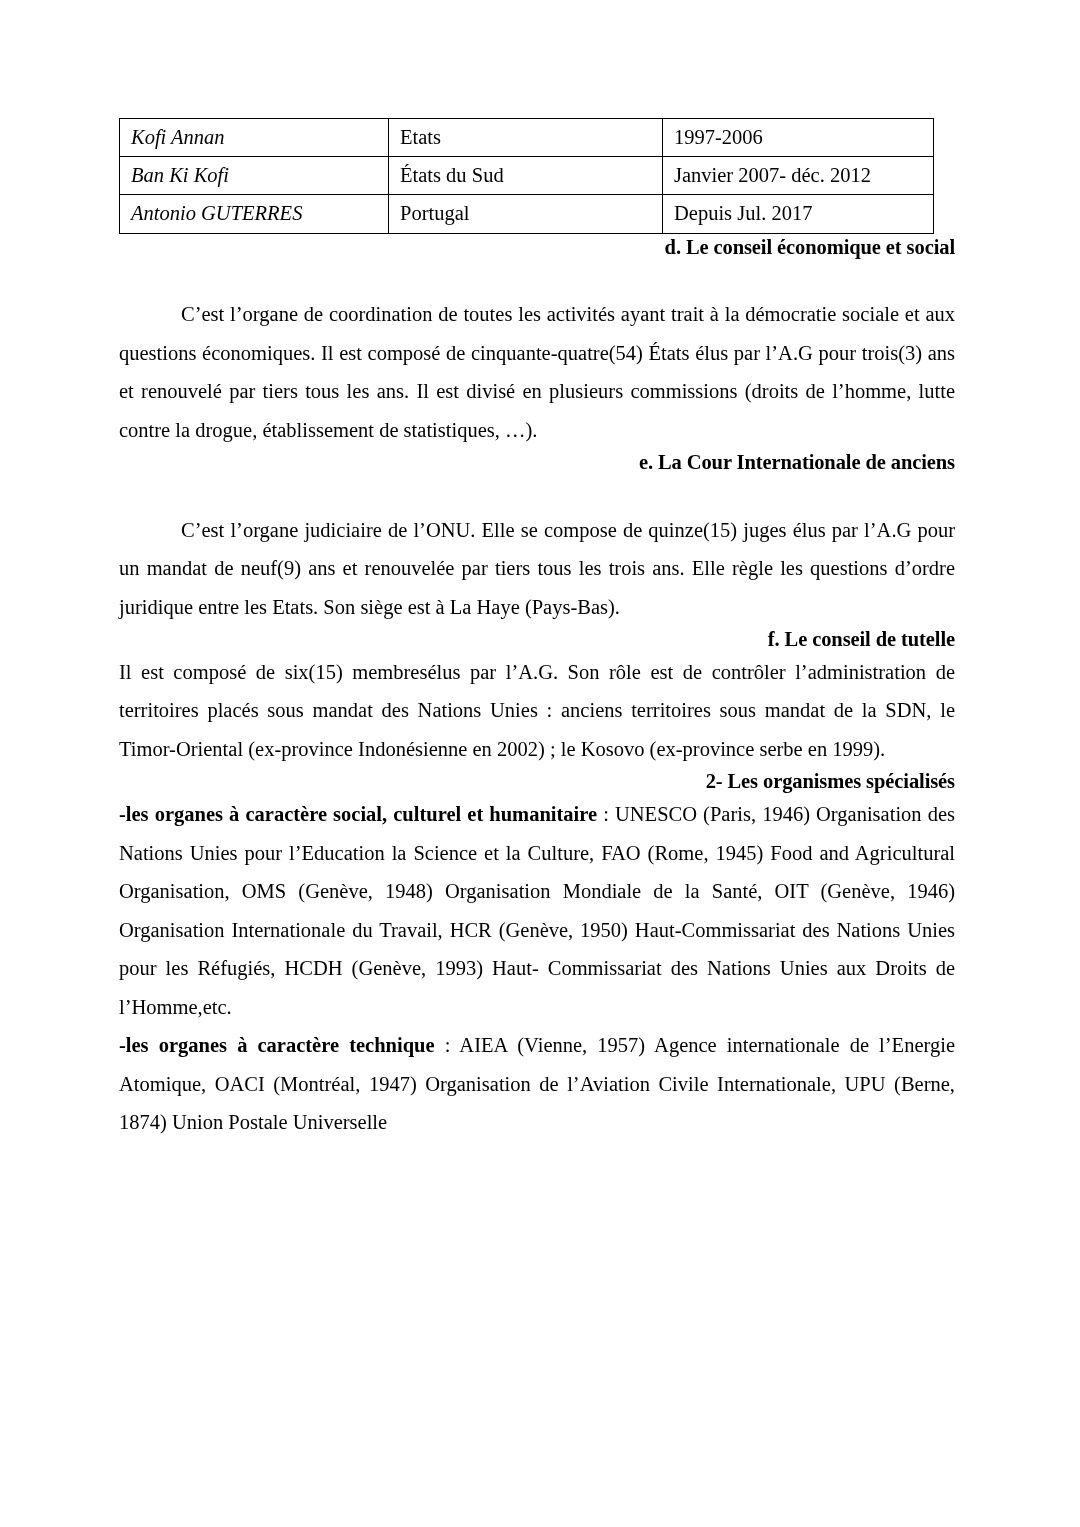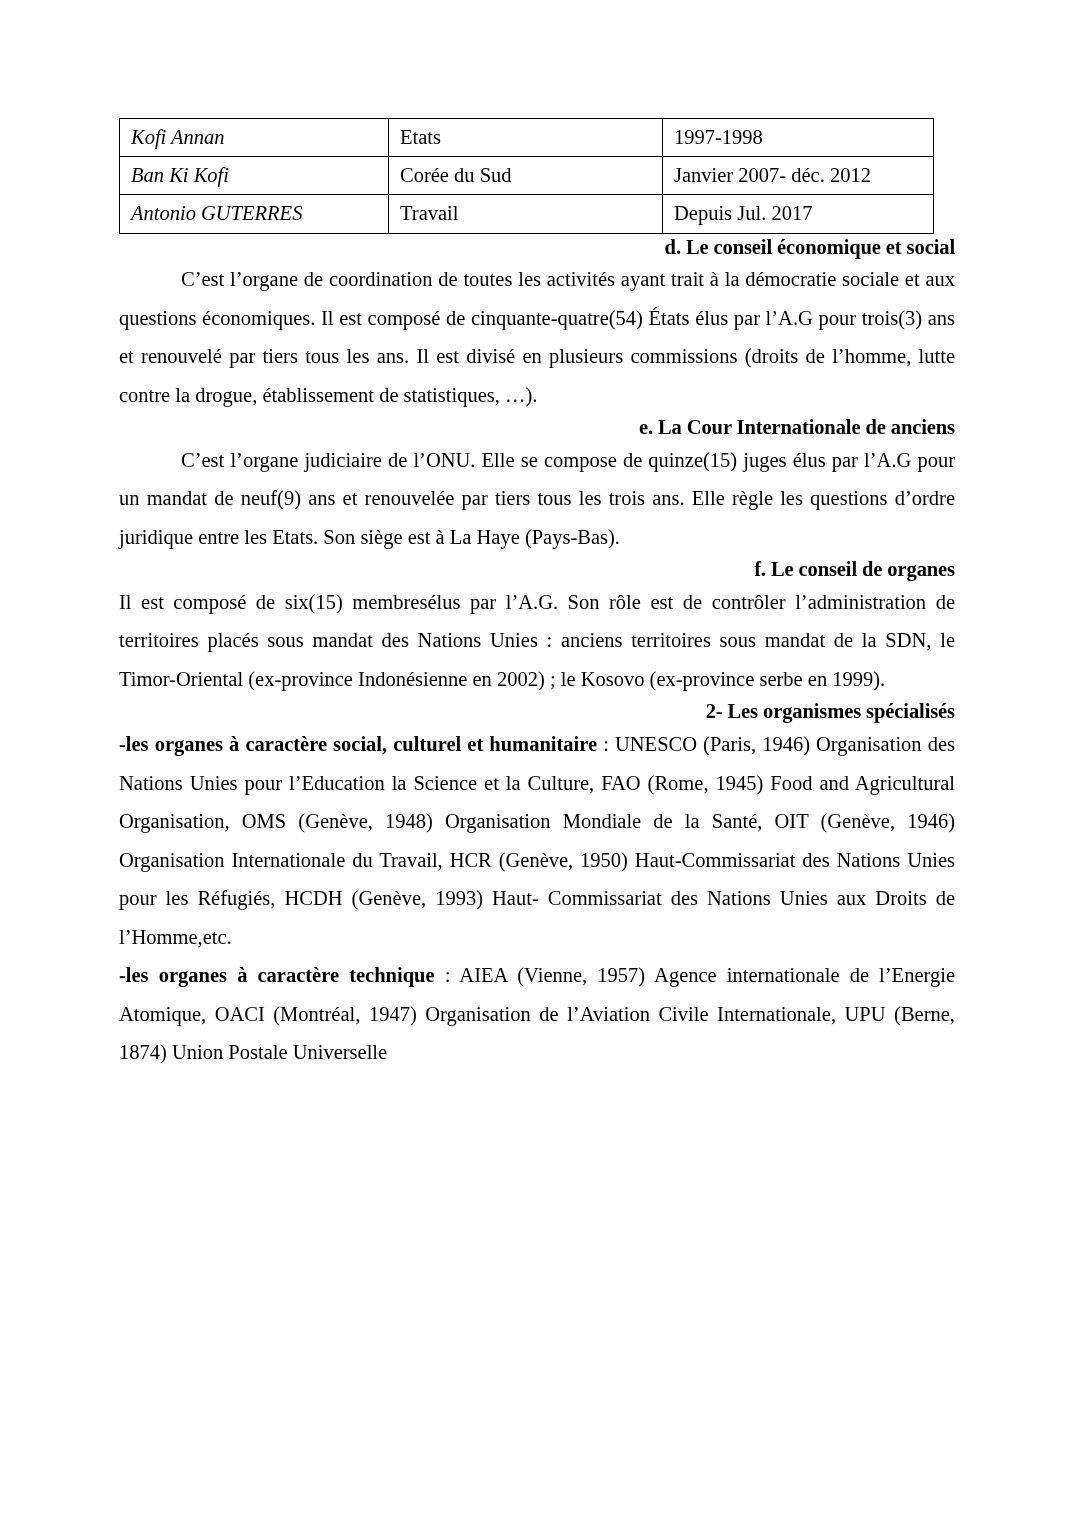--- a/index.html
+++ b/index.html
@@ -74,20 +74,21 @@
     font-size: 20.5px;
     line-height: 38.5px;
     margin: 0;
     padding: 0;
     text-align: justify;
     text-justify: inter-word;
     hyphens: none;
   }
   p.indent-par {
     text-indent: 62px;
+    margin-top: 35px;
   }
   p.body-par b {
     font-weight: bold;
   }
 
   .gap-head-top-1 { margin-top: 57px; }
   .gap-par-after-head { margin-top: 16px; }
   .gap-head-e { margin-top: 38px; }
   .gap-head-f { margin-top: 38px; }
   .gap-par-f { margin-top: 16px; }
@@ -99,44 +100,44 @@
 <body>
 
 <div class="page">
   <div class="content">
 
     <table class="sg-table">
       <tbody>
         <tr>
           <td class="c-name">Kofi Annan</td>
           <td class="c-country">Etats</td>
-          <td class="c-term">1997-1998</td>
+          <td class="c-term">1997-2006</td>
         </tr>
         <tr>
           <td class="c-name">Ban Ki Kofi</td>
-          <td class="c-country">Corée du Sud</td>
+          <td class="c-country">États du Sud</td>
           <td class="c-term">Janvier 2007- déc. 2012</td>
         </tr>
         <tr>
           <td class="c-name">Antonio GUTERRES</td>
-          <td class="c-country">Travail</td>
+          <td class="c-country">Portugal</td>
           <td class="c-term">Depuis Jul. 2017</td>
         </tr>
       </tbody>
     </table>
 
     <h2 class="sec-head gap-head-top-1">d. Le conseil économique et social</h2>
 
     <p class="body-par indent-par gap-par-after-head">C’est l’organe de coordination de toutes les activités ayant trait à la démocratie sociale et aux questions économiques. Il est composé de cinquante-quatre(54) États élus par l’A.G pour trois(3) ans et renouvelé par tiers tous les ans. Il est divisé en plusieurs commissions (droits de l’homme, lutte contre la drogue, établissement de statistiques, …).</p>
 
     <h2 class="sec-head gap-head-e">e. La Cour Internationale de anciens</h2>
 
     <p class="body-par indent-par gap-par-after-head">C’est l’organe judiciaire de l’ONU. Elle se compose de quinze(15) juges élus par l’A.G pour un mandat de neuf(9) ans et renouvelée par tiers tous les trois ans. Elle règle les questions d’ordre juridique entre les Etats. Son siège est à La Haye (Pays-Bas).</p>
 
-    <h2 class="sec-head gap-head-f">f. Le conseil de organes</h2>
+    <h2 class="sec-head gap-head-f">f. Le conseil de tutelle</h2>
 
     <p class="body-par gap-par-f">Il est composé de six(15) membresélus par l’A.G. Son rôle est de contrôler l’administration de territoires placés sous mandat des Nations Unies : anciens territoires sous mandat de la SDN, le Timor-Oriental (ex-province Indonésienne en 2002) ; le Kosovo (ex-province serbe en 1999).</p>
 
     <h2 class="sec-head gap-head-2">2- Les organismes spécialisés</h2>
 
     <p class="body-par gap-par-organes"><b>-les organes à caractère social, culturel et humanitaire</b><span> : </span><span>UNESCO (Paris, 1946) Organisation des Nations Unies pour l’Education la Science et la Culture, FAO (Rome, 1945) Food and Agricultural Organisation, OMS (Genève, 1948) Organisation Mondiale de la Santé, OIT (Genève, 1946) Organisation Internationale du Travail, HCR (Genève, 1950) Haut-Commissariat des Nations Unies pour les Réfugiés, HCDH (Genève, 1993) Haut- Commissariat des Nations Unies aux Droits de l’Homme,etc.</span></p>
 
     <p class="body-par gap-par-tech"><b>-les organes à caractère technique</b><span> : </span><span>AIEA (Vienne, 1957) Agence internationale de l’Energie Atomique, OACI (Montréal, 1947) Organisation de l’Aviation Civile Internationale, UPU (Berne, 1874) Union Postale Universelle</span></p>
 
   </div>

